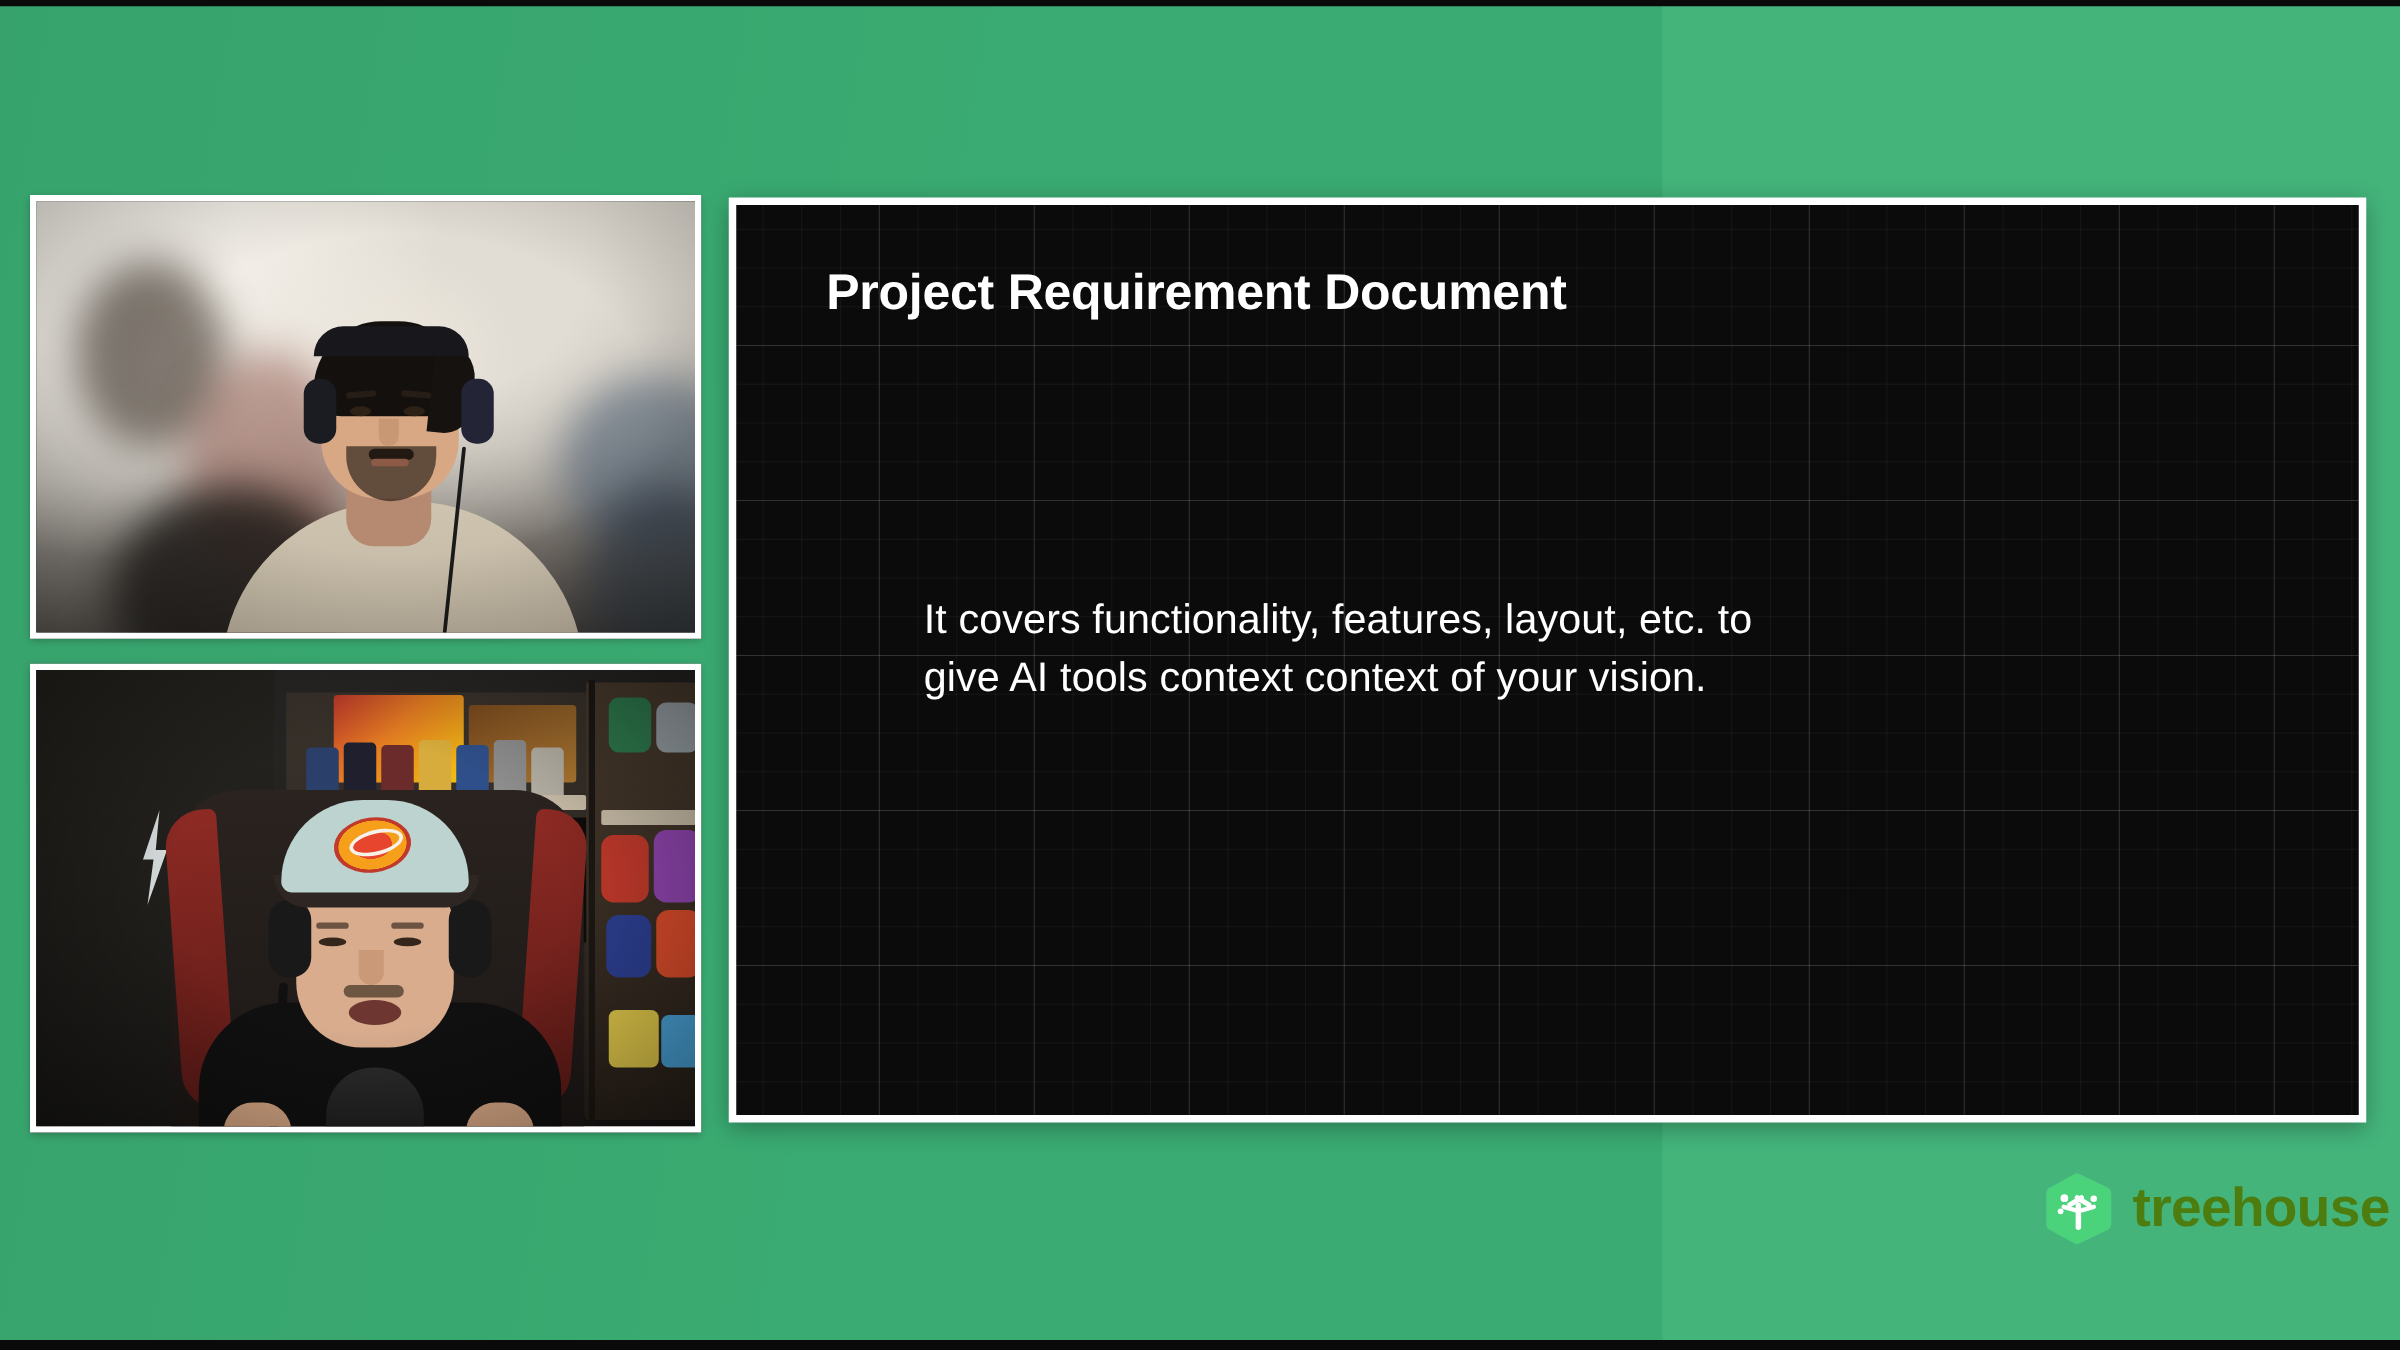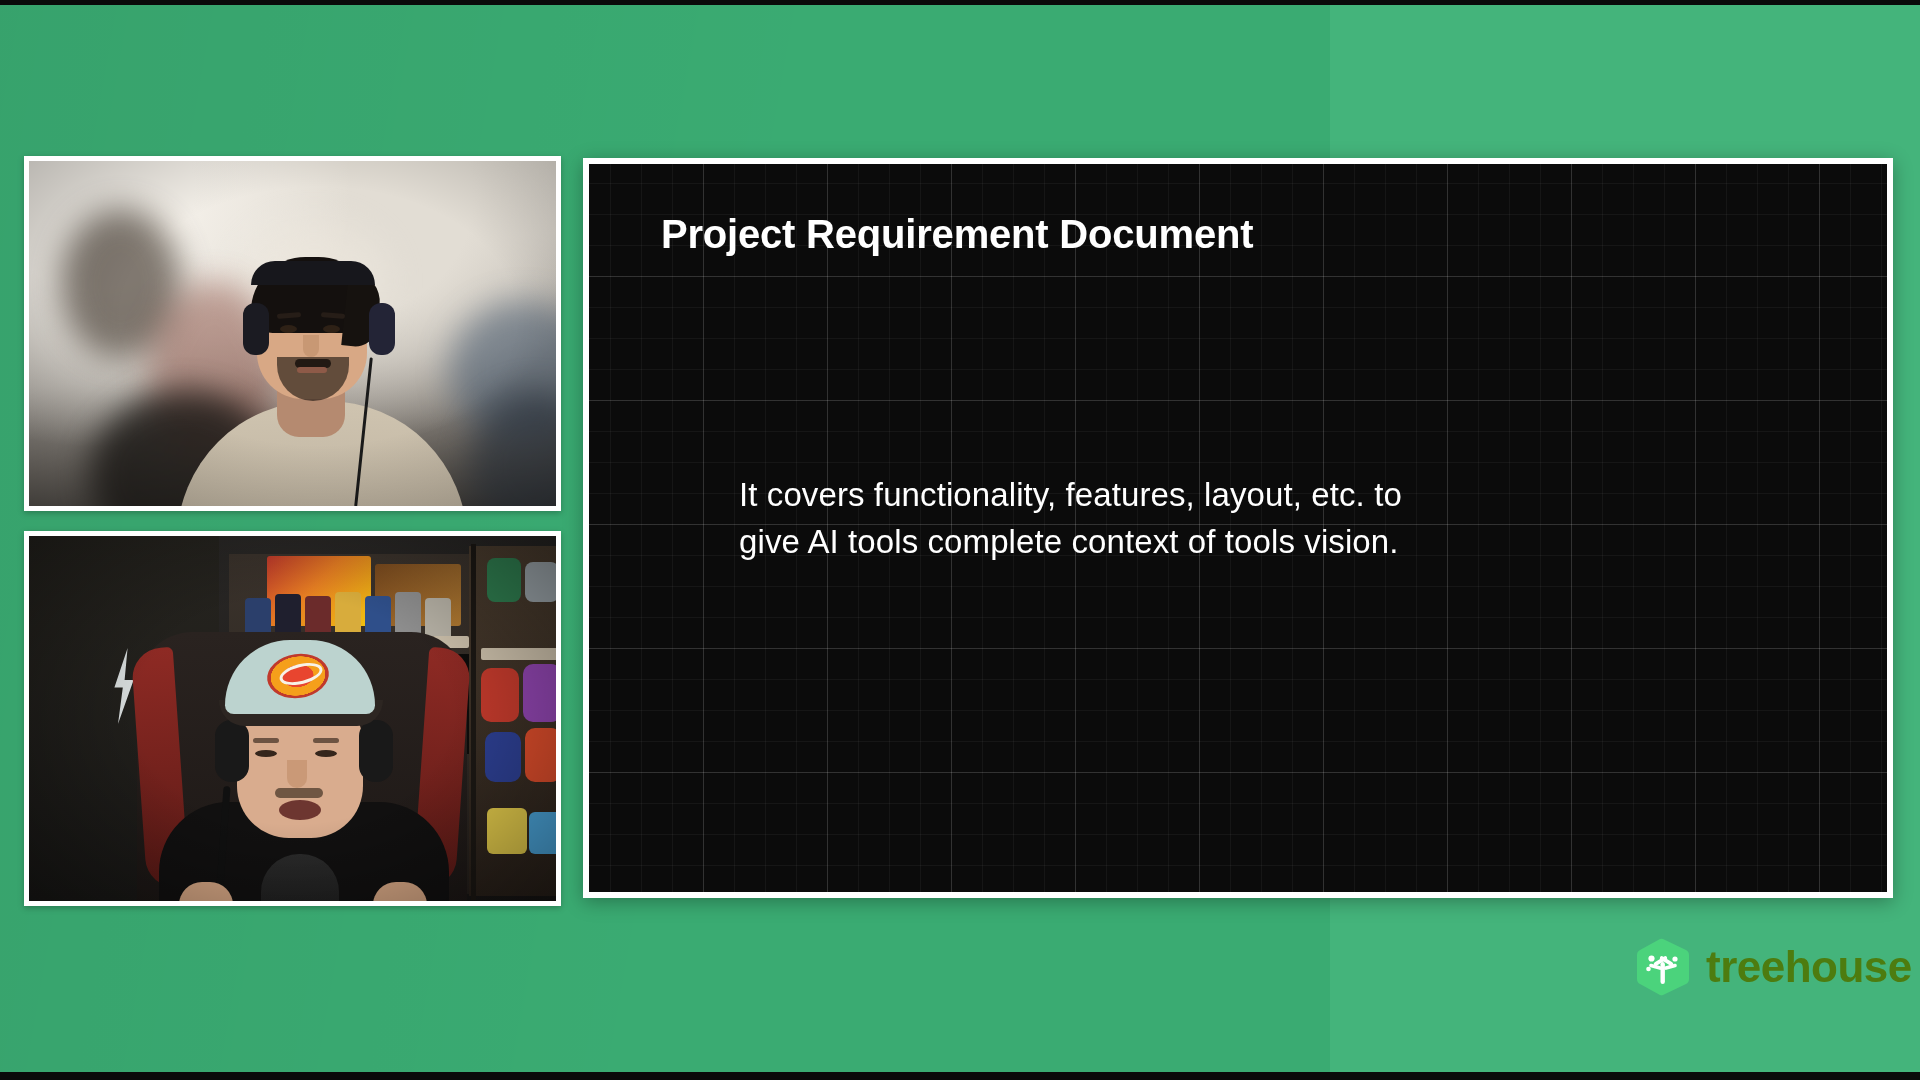--- a/index.html
+++ b/index.html
@@ -504,21 +504,21 @@
 
       <div class="b-mic"></div>
       <div class="b-vignette"></div>
     </div>
   </div>
 
   <div id="slide-frame">
     <div id="slide">
       <div id="slide-title">Project Requirement Document</div>
       <div class="slide-para" id="para-2">It covers functionality, features, layout, etc. to
-give AI tools complete context of tools vision.</div>
+give AI tools context context of your vision.</div>
     </div>
   </div>
 
   <div id="brand">
     <svg id="brand-mark" viewBox="0 0 54 58">
       <path d="M27 1 L50 12 Q53 13.5 53 17 L53 41 Q53 44.5 50 46 L27 57 Q25.5 57.7 24 57 L4 46 Q1 44.5 1 41 L1 17 Q1 13.5 4 12 L24 1 Q25.5 0.3 27 1 Z" fill="#4bd37c"></path>
       <g fill="#ffffff">
         <rect x="24.5" y="24" width="4.4" height="22" rx="2.2"></rect>
         <rect x="17" y="21" width="15" height="4" rx="2" transform="rotate(-32 24.5 23)"></rect>
         <rect x="23" y="21" width="15" height="4" rx="2" transform="rotate(32 30.5 23)"></rect>

